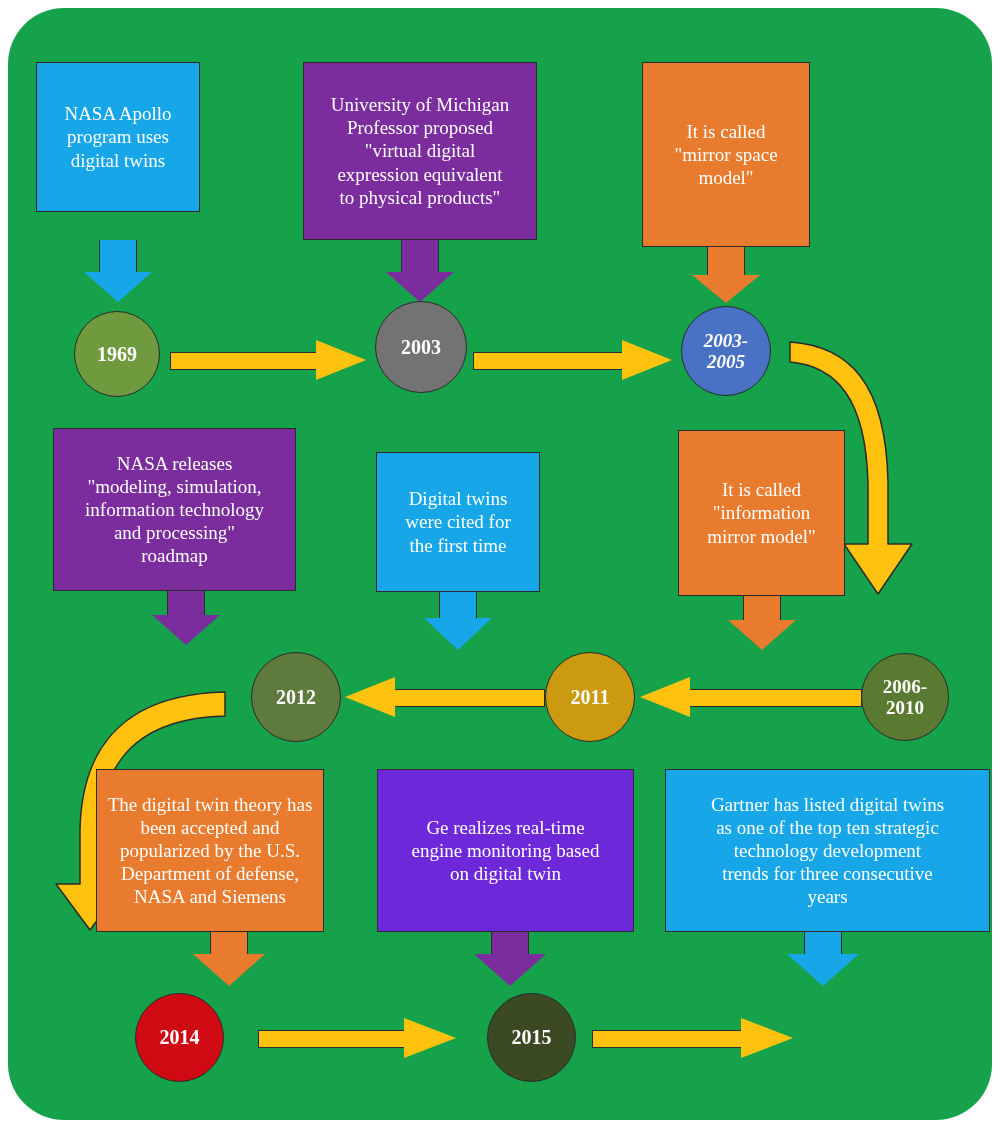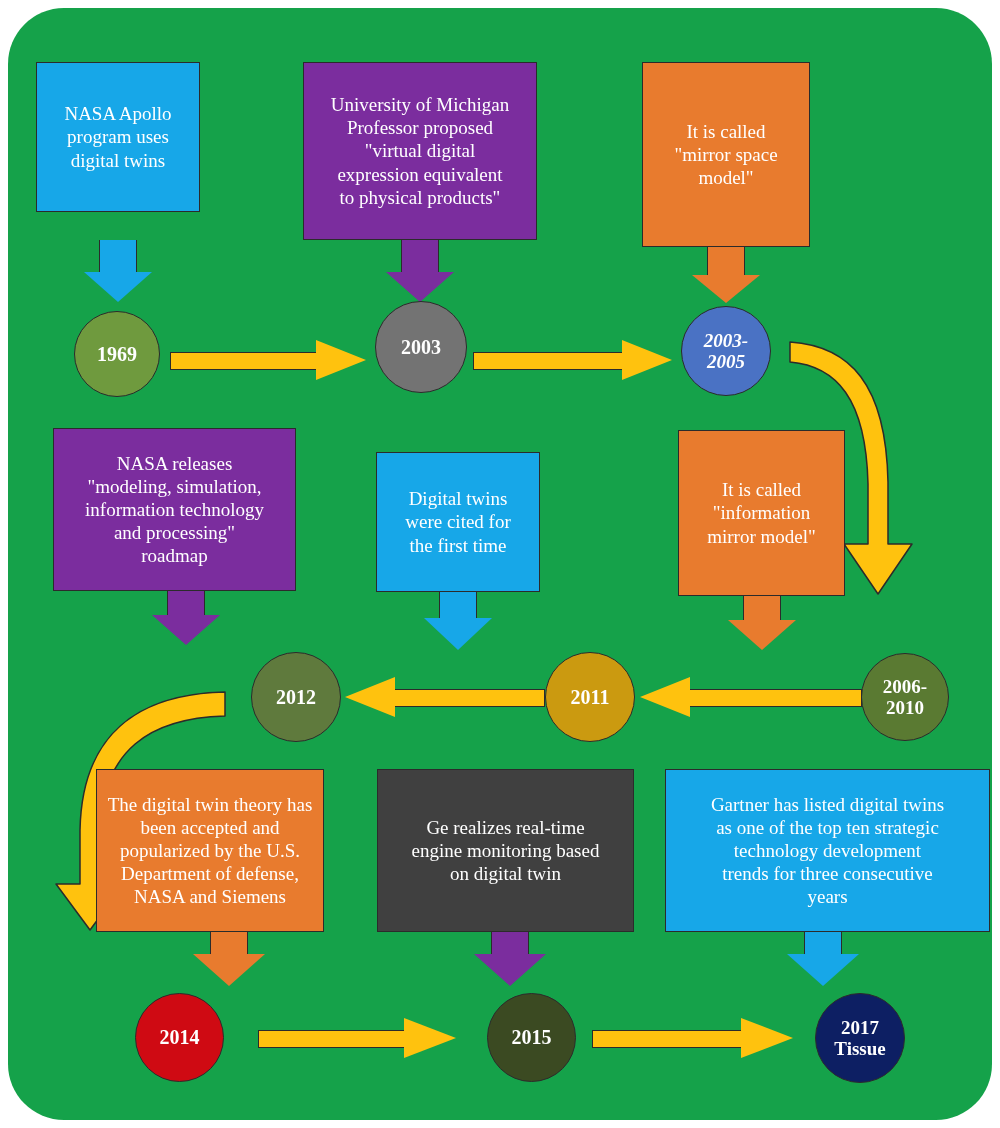--- a/index.html
+++ b/index.html
@@ -212,21 +212,21 @@
 been accepted and
 popularized by the U.S.
 Department of defense,
 NASA and Siemens</span>
   </div>
   <div class="tail" style="left:229px; top:932px;">
     <div class="stem" style="width:38px; height:22px; background:#e87b2e; border-left:1px solid #2b2b2b; border-right:1px solid #2b2b2b; box-sizing:border-box;"></div>
     <div class="head" style="top:22px; border-left:36px solid transparent; border-right:36px solid transparent; border-top:32px solid #e87b2e;"></div>
   </div>
 
-  <div class="flowbox" style="left:377px; top:769px; width:257px; height:163px; background:#404040; font-size:19px;">
+  <div class="flowbox" style="left:377px; top:769px; width:257px; height:163px; background:#6d28d9; font-size:19px;">
     <span class="txt">Ge realizes real-time
 engine monitoring based
 on digital twin</span>
   </div>
   <div class="tail" style="left:510px; top:932px;">
     <div class="stem" style="width:38px; height:22px; background:#7b2d9e; border-left:1px solid #2b2b2b; border-right:1px solid #2b2b2b; box-sizing:border-box;"></div>
     <div class="head" style="top:22px; border-left:36px solid transparent; border-right:36px solid transparent; border-top:32px solid #7b2d9e;"></div>
   </div>
 
   <div class="flowbox" style="left:665px; top:769px; width:325px; height:163px; background:#17a7e8; font-size:19px;">
@@ -238,22 +238,20 @@
   </div>
   <div class="tail" style="left:823px; top:932px;">
     <div class="stem" style="width:38px; height:22px; background:#17a7e8; border-left:1px solid #2b2b2b; border-right:1px solid #2b2b2b; box-sizing:border-box;"></div>
     <div class="head" style="top:22px; border-left:36px solid transparent; border-right:36px solid transparent; border-top:32px solid #17a7e8;"></div>
   </div>
 
   <div class="circle" style="left:135px; top:993px; width:89px; height:89px; background:#cf0a13; font-size:20px;">2014</div>
 
   <div class="circle" style="left:487px; top:993px; width:89px; height:89px; background:#3b4a22; font-size:20px;">2015</div>
 
-  <div class="circle" style="left:815px; top:993px; width:90px; height:90px; background:#0d1f63; font-size:19px;">2017
-Tissue</div>
 
   <div class="harrow" style="left:258px; top:1018px; width:203px; height:40px;">
     <div class="shaft" style="left:0; top:12px; width:152px; height:18px;"></div>
     <div class="tip" style="left:146px; top:0; border-top:20px solid transparent; border-bottom:20px solid transparent; border-left:52px solid #ffc20e;"></div>
   </div>
 
   <div class="harrow" style="left:592px; top:1018px; width:208px; height:40px;">
     <div class="shaft" style="left:0; top:12px; width:155px; height:18px;"></div>
     <div class="tip" style="left:149px; top:0; border-top:20px solid transparent; border-bottom:20px solid transparent; border-left:52px solid #ffc20e;"></div>
   </div>

